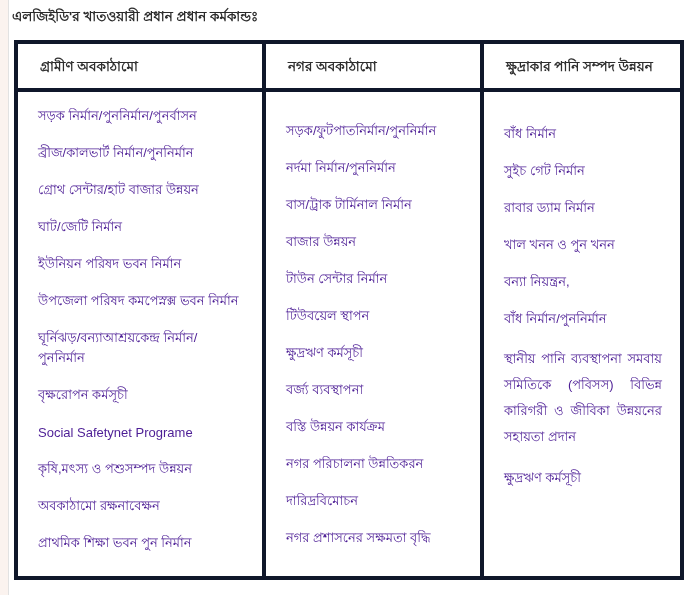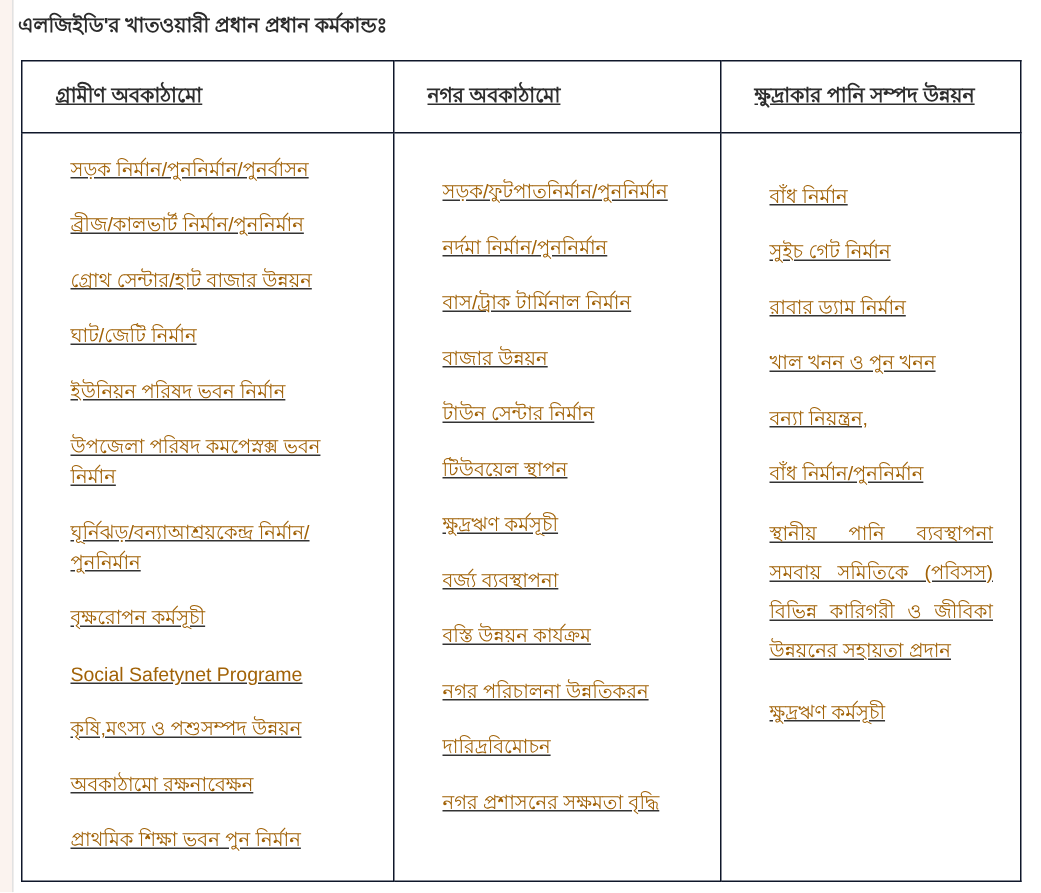--- a/index.html
+++ b/index.html
@@ -33,48 +33,47 @@
   }
   table.doc-table {
     position: absolute;
     left: 14px; top: 40px;
     width: 666px;
     height: 540px;
     border-collapse: collapse;
     table-layout: fixed;
   }
   .doc-table th, .doc-table td {
-    border: 1px solid #0f172a;
+    border: 4px solid #0f172a;
     vertical-align: top;
     text-align: left;
     background: #ffffff;
-    text-decoration: underline;
   }
   .doc-table th {
     height: 48px;
     padding: 12px 10px 0 22px;
     font-size: 13.5px;
     font-weight: bold;
     color: #2e2e2e;
     box-sizing: border-box;
   }
   .doc-table td {
     padding: 0 18px 0 20px;
   }
   td.cell-0 { padding-top: 14px; }
   td.cell-1 { padding-top: 29px; }
   td.cell-2 { padding-top: 32px; }
   .col-0 { width: 248px; }
   .col-1 { width: 218px; }
   .col-2 { width: 200px; }
   p.item {
-    margin: 0 0 17px 12px;
+    margin: 0 0 17px 0;
     font-size: 13px;
     line-height: 20px;
-    color: #a16207;
+    color: #4c1d95;
   }
   p.item.latin {
     font-size: 13px;
     line-height: 21px;
     margin-bottom: 16px;
   }
   p.item.justify {
     text-align: justify;
     line-height: 26px;
     margin-bottom: 18px;

